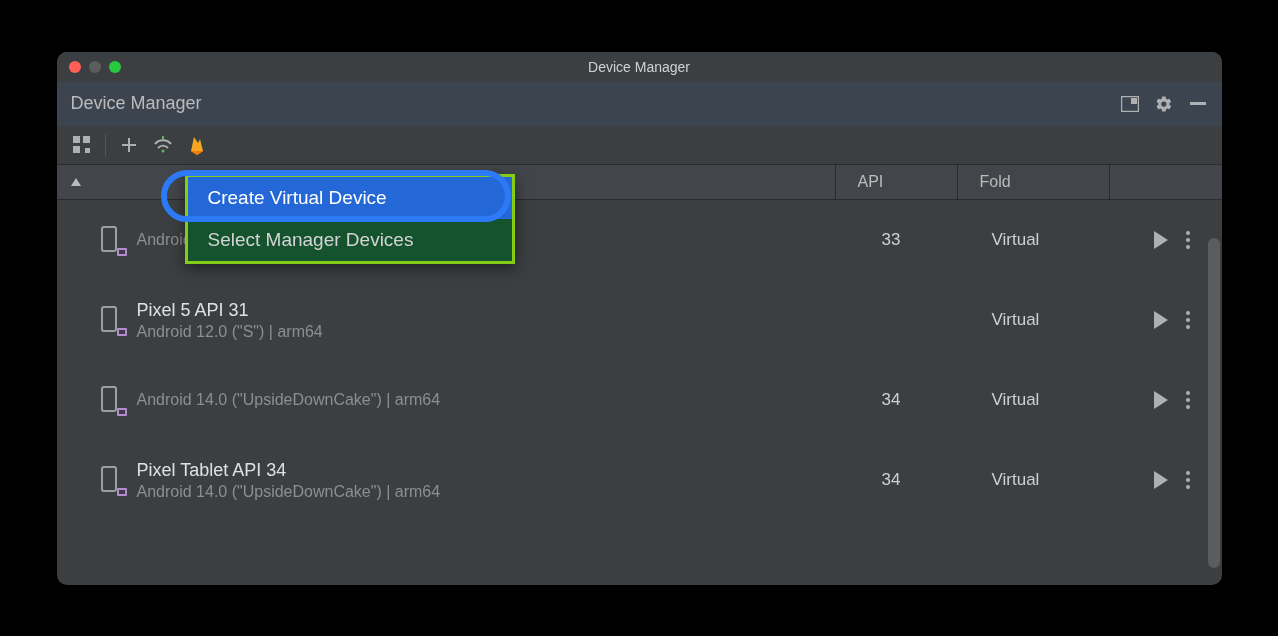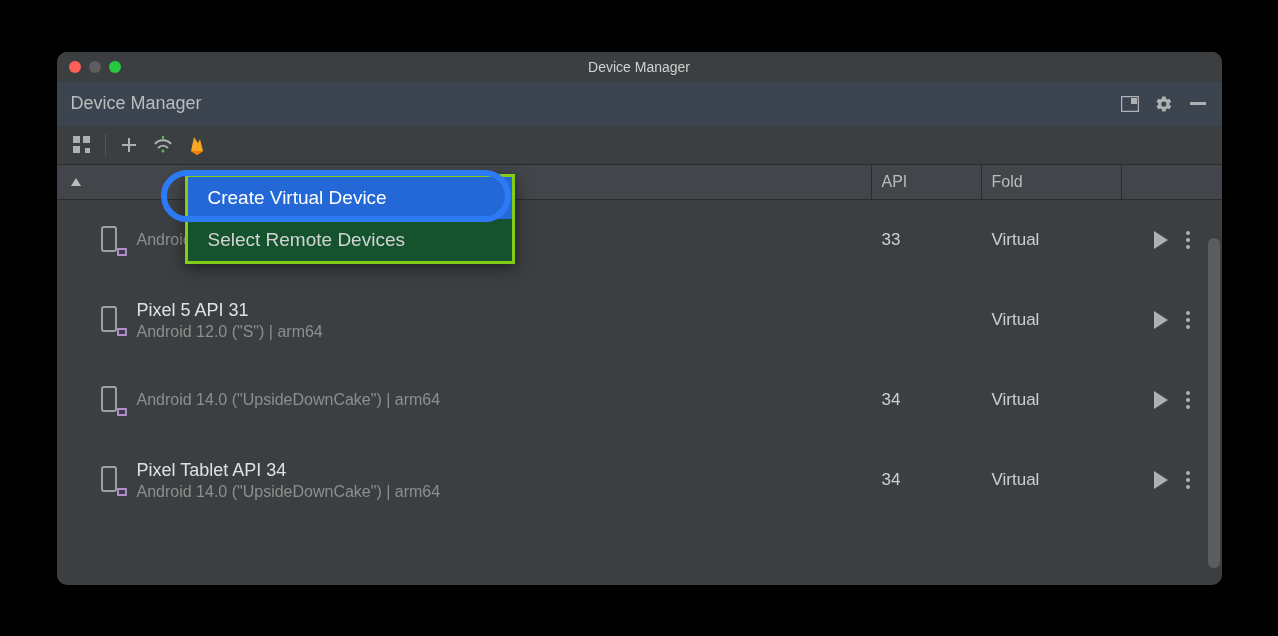--- a/index.html
+++ b/index.html
@@ -78,20 +78,21 @@
   
   .table-header {
     height: 36px;
     background: #42464a;
     border-top: 1px solid #2b2b2b;
     border-bottom: 1px solid #2b2b2b;
     display: flex;
     align-items: stretch;
     color: #bbbbbb;
     font-size: 16px;
+    gap: 12px;
   }
   .col-name { flex: 1; display: flex; align-items: center; padding-left: 14px; border-right: 1px solid #2b2b2b; }
   .col-api { width: 110px; display: flex; align-items: center; padding-left: 10px; border-right: 1px solid #2b2b2b;}
   .col-type { width: 140px; display: flex; align-items: center; padding-left: 10px; border-right: 1px solid #2b2b2b;}
   .col-actions { width: 100px; display: flex; align-items: center; }
   
   .table-body { overflow-y: auto; height: calc(100% - 30px - 44px - 38px - 36px); position: relative;}
   .row {
     height: 80px;
     display: flex;
@@ -335,18 +336,18 @@
             <span></span>
             <span></span>
           </div>
       </div>
     </div>
 
   </div>
 
   <div class="dropdown">
     <div class="dropdown-item selected">Create Virtual Device</div>
-    <div class="dropdown-item">Select Remote Devices</div>
+    <div class="dropdown-item">Select Manager Devices</div>
   </div>
 
   <div class="highlight-ring"></div>
 
 </div>
 
 </body></html>

